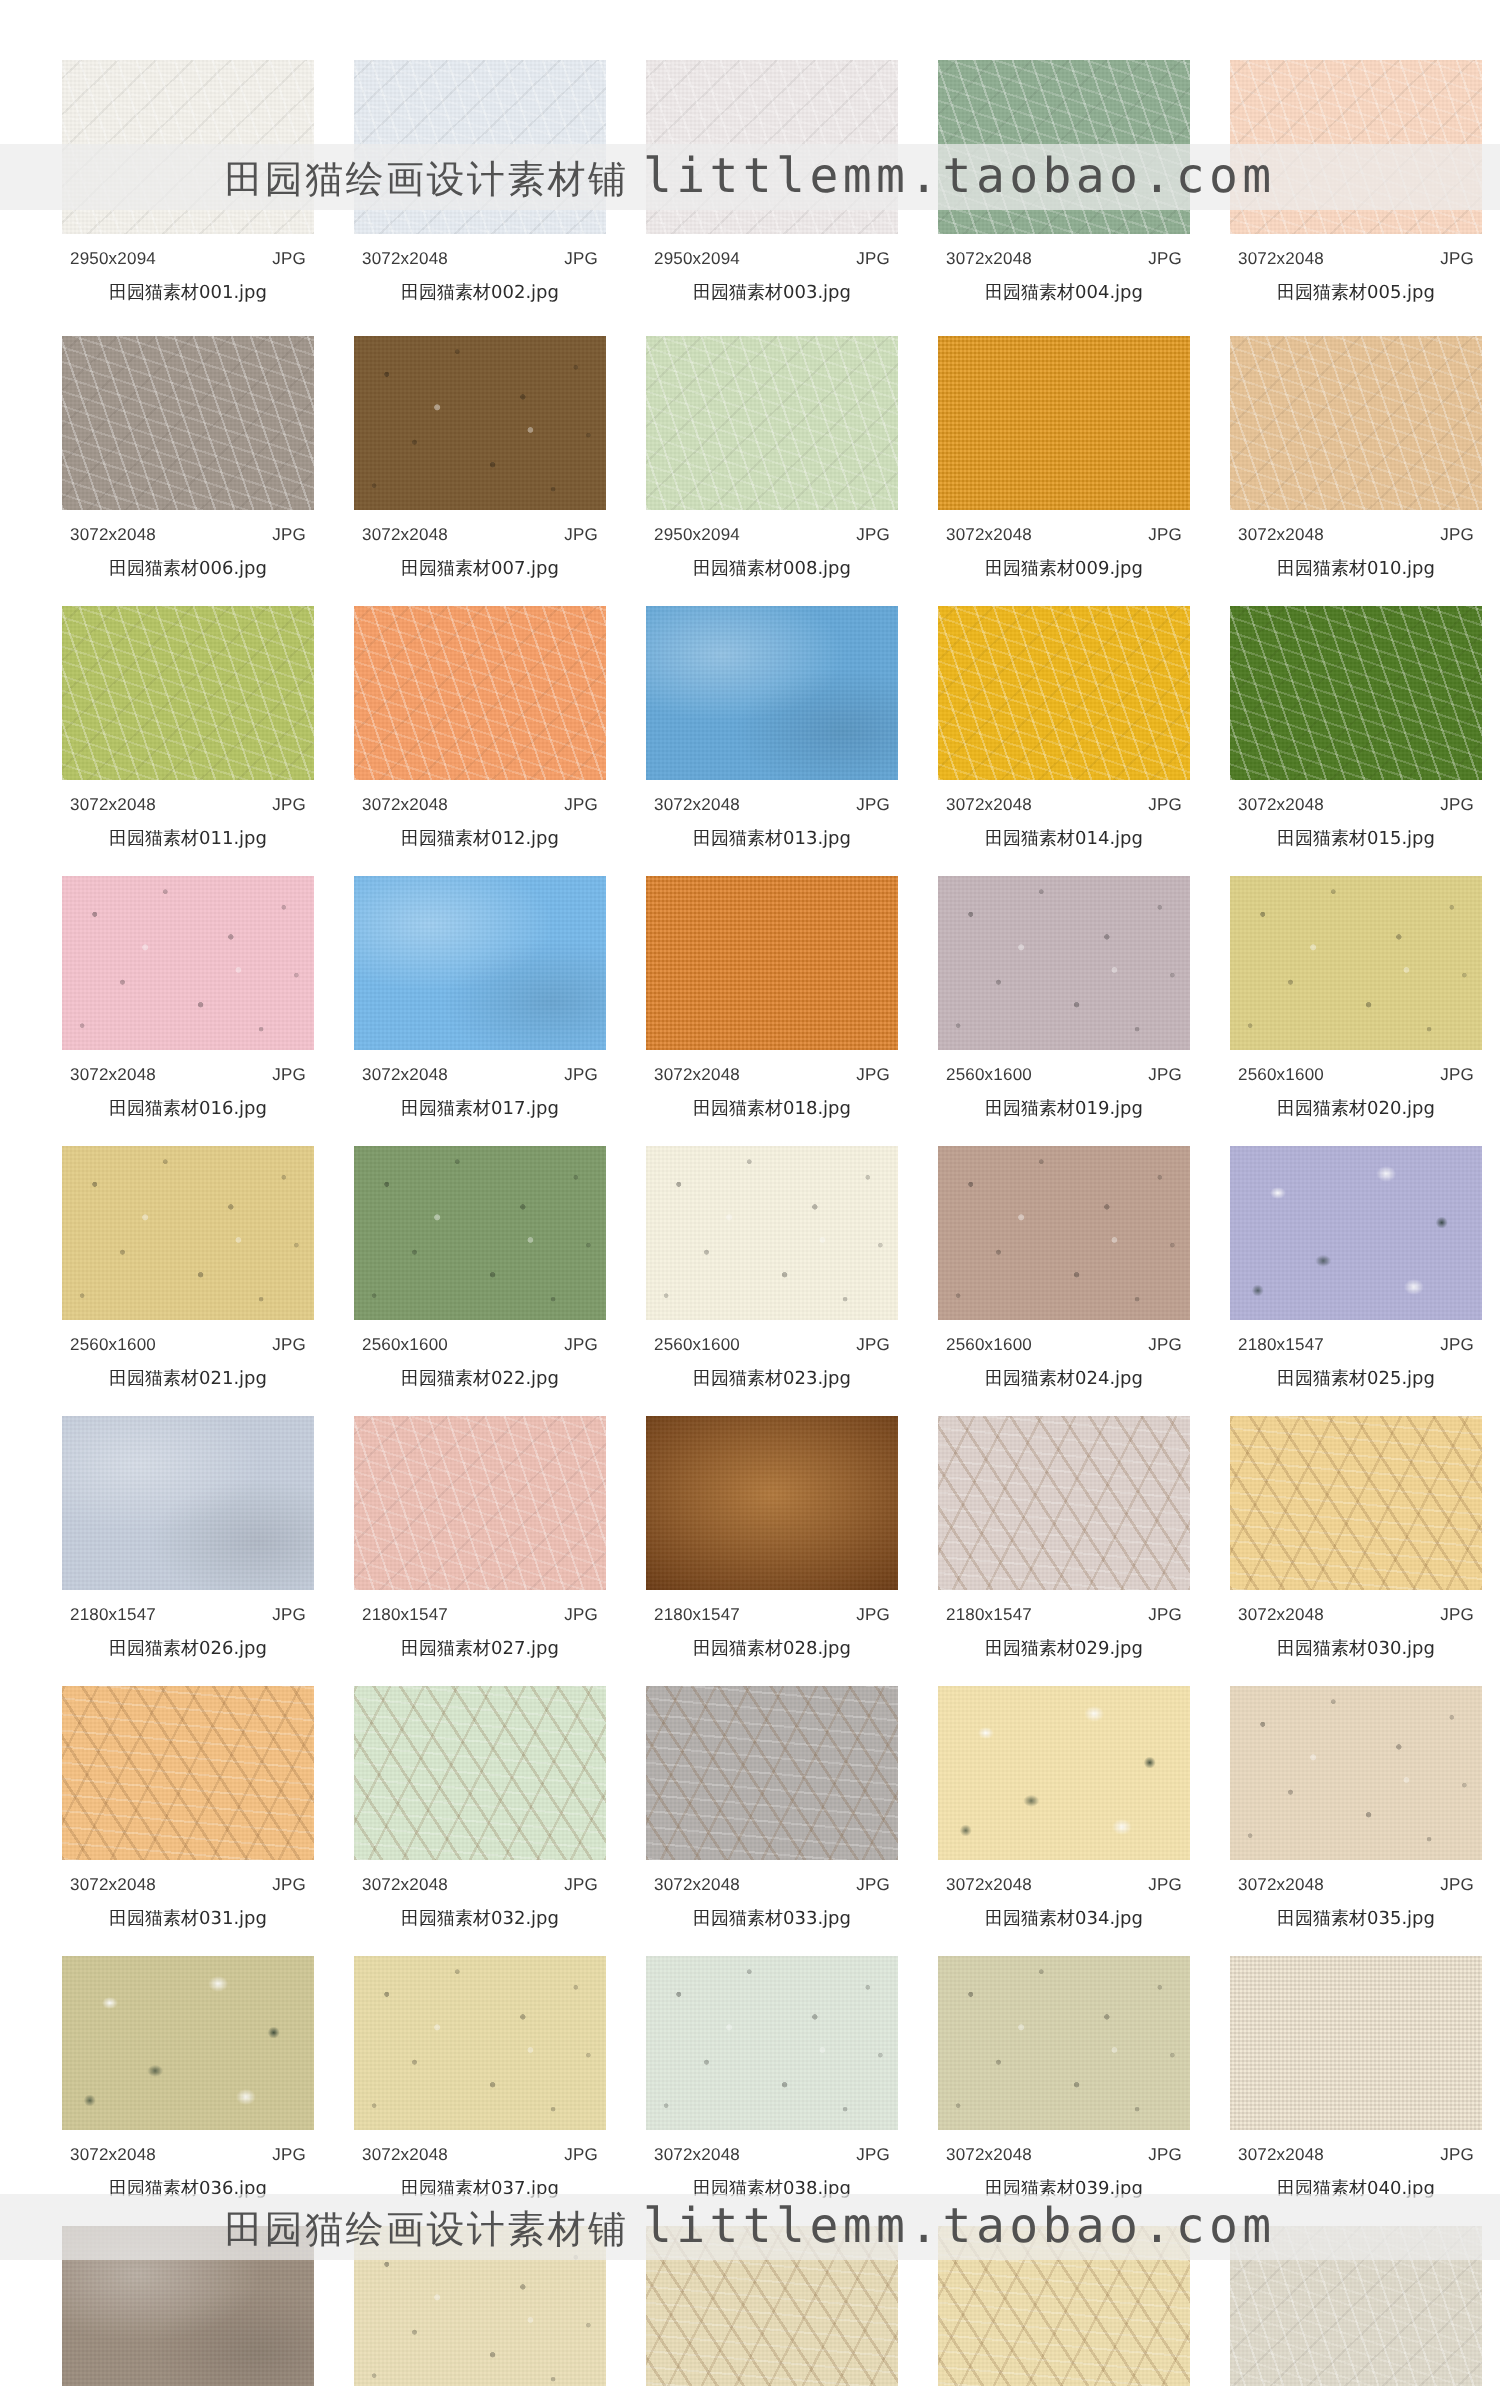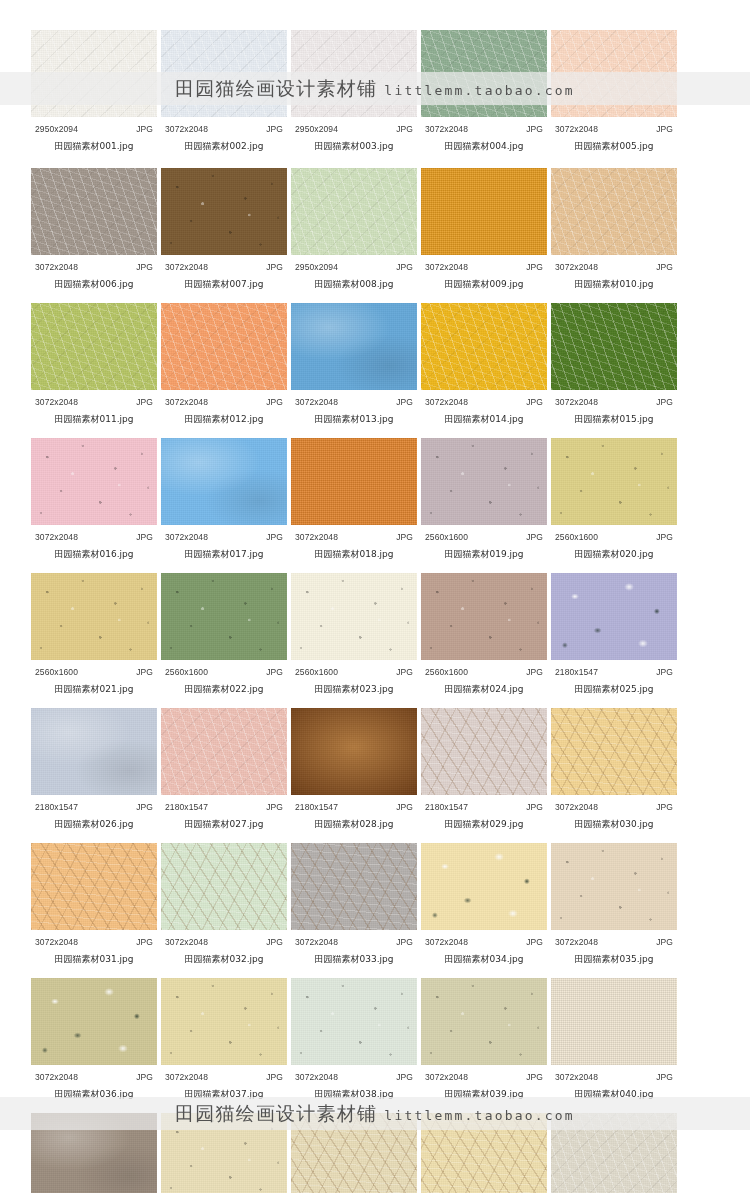--- a/index.html
+++ b/index.html
@@ -21,21 +21,21 @@
     top: 0;
     width: 750px;
     height: 1193px;
   }
 
   .grid-row {
     position: absolute;
     left: 31px;
     width: 679px;
     display: flex;
-    gap: 4px;
+    gap: 20px;
   }
 
   .cell {
     width: 126px;
     display: block;
   }
 
   .thumb {
     width: 126px;
     height: 87px;
@@ -134,21 +134,21 @@
     font-family: "DejaVu Sans", "Liberation Sans", sans-serif;
     font-size: 19px;
     letter-spacing: 1.2px;
     color: #4a4a4a;
     white-space: nowrap;
     opacity: 0.95;
   }
   .wm-text .ascii {
     letter-spacing: 2.2px;
     font-family: "DejaVu Sans Mono", monospace;
-    font-size: 13px;
+    font-size: 24px;
   }
 </style>
 </head>
 <body>
 
 <div id="gallery">
     <div class="grid-row" style="top: 30px;">
       <div class="cell">
         <div class="thumb" style="background-color: rgb(244, 242, 236);">
           <div class="tex fiber"></div>

